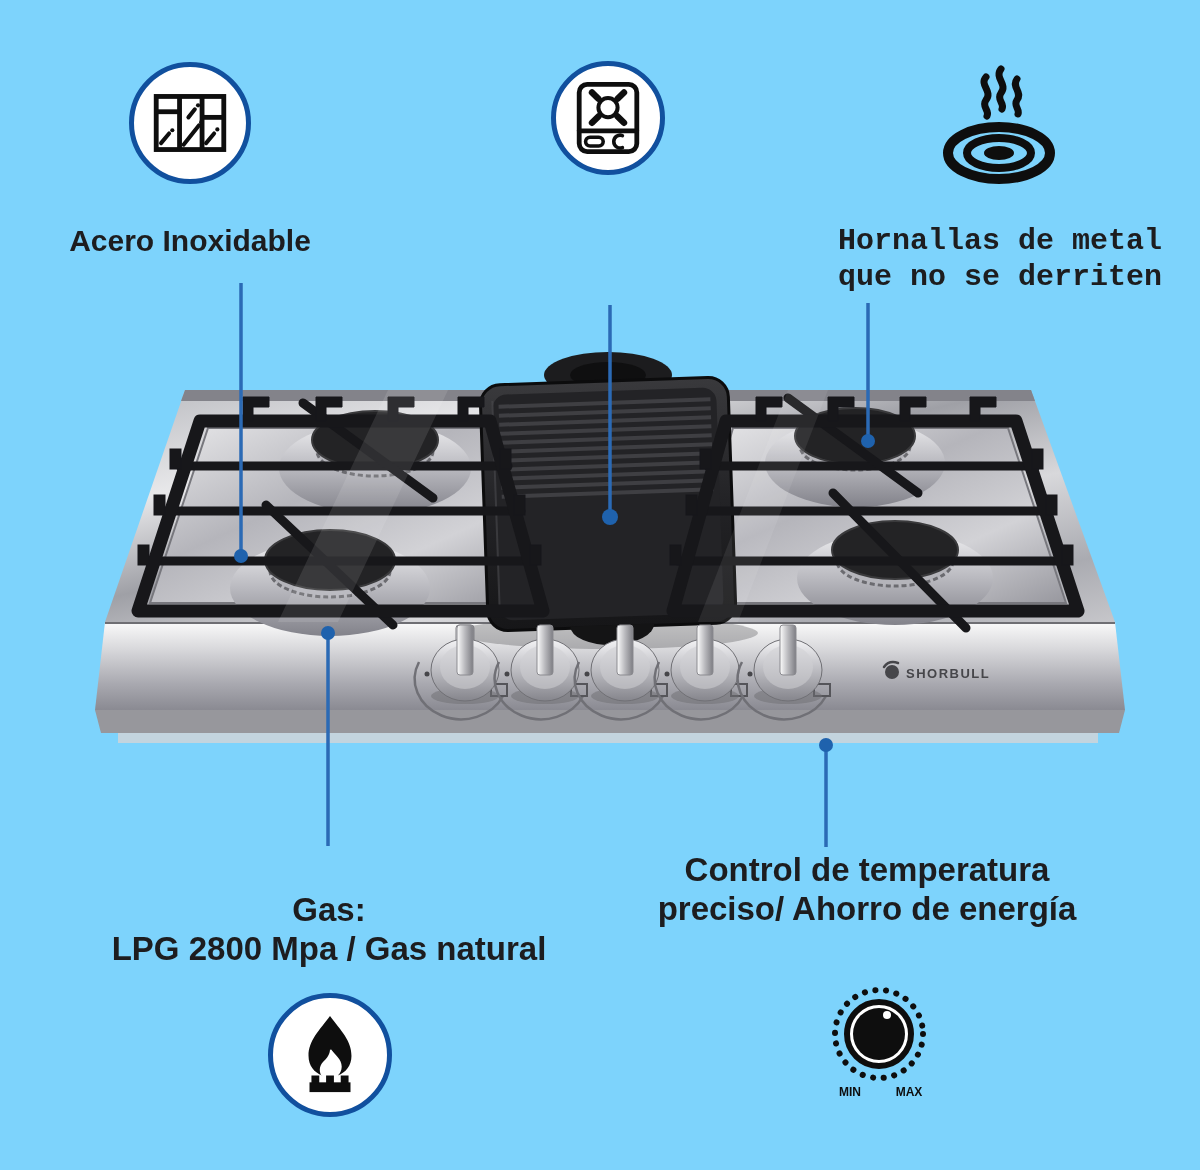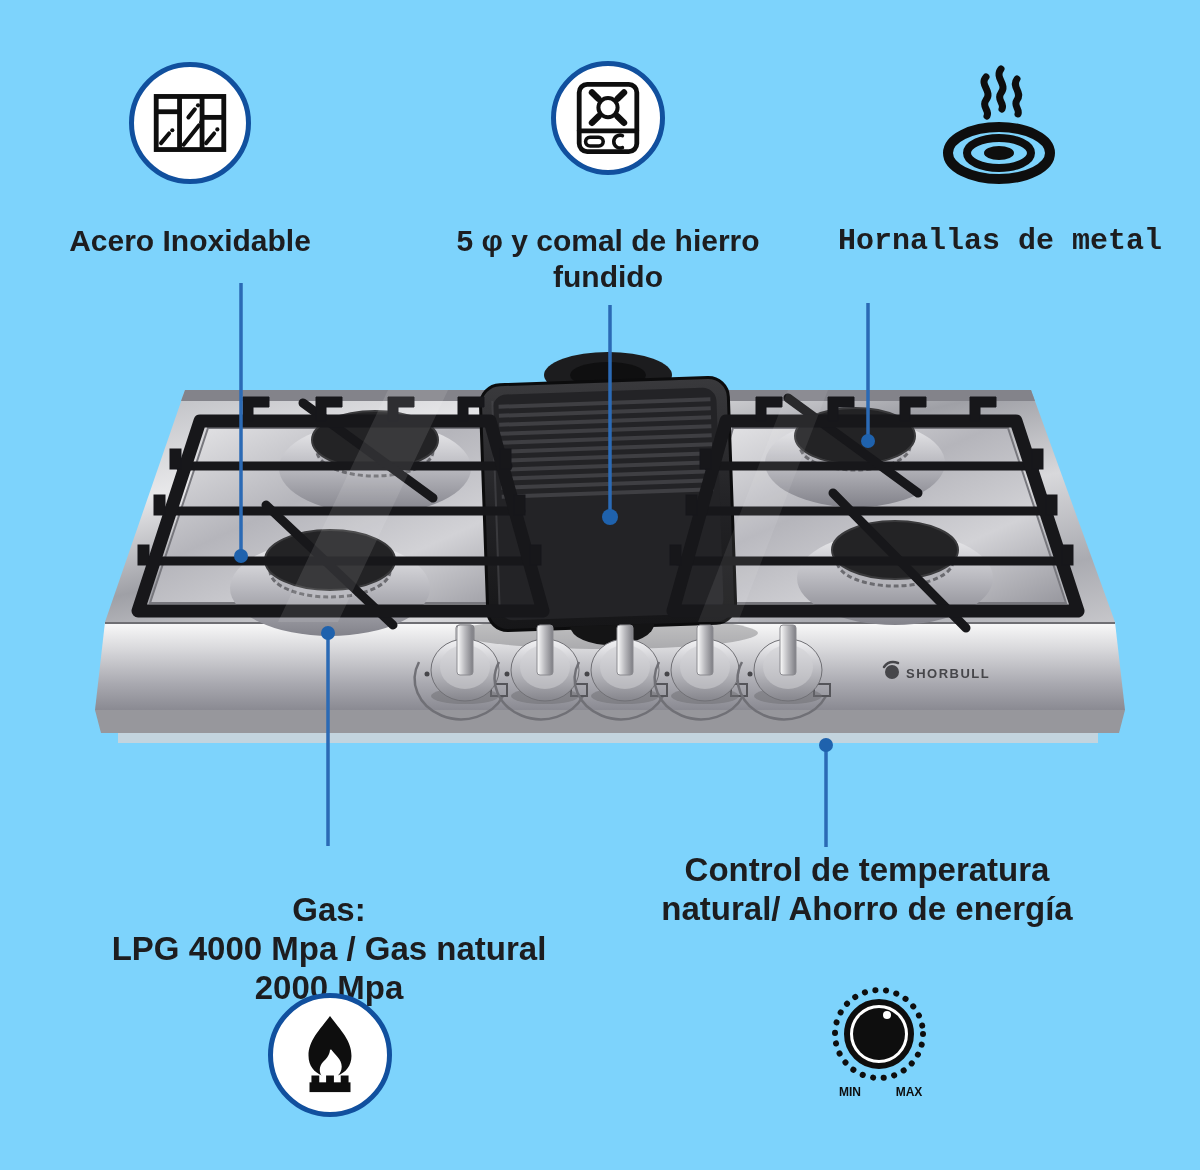--- a/index.html
+++ b/index.html
@@ -54,39 +54,36 @@
       <g fill="none" stroke="#0e0e0e" stroke-width="8" stroke-linecap="round">
         <line x1="20" y1="14" x2="28" y2="22"></line>
         <line x1="60" y1="14" x2="52" y2="22"></line>
         <line x1="20" y1="52" x2="28" y2="44"></line>
         <line x1="60" y1="52" x2="52" y2="44"></line>
       </g>
       <rect x="12" y="70" width="22" height="11" rx="5.5" fill="none" stroke="#0e0e0e" stroke-width="4.5"></rect>
       <path d="M58,68 a8,8 0 1 0 0,15" fill="none" stroke="#0e0e0e" stroke-width="4.5" stroke-linecap="round"></path>
     </svg>
   </div>
-  <div class="label" style="left:427px;top:223px;width:362px;">
-    <div>5 φ y comal de hierro</div>
-    <div>fundido</div>
-  </div>
 
   <svg class="abs" style="left:933px;top:57px;" width="132" height="132" viewBox="0 0 132 132">
     <g fill="none" stroke="#0e0e0e" stroke-width="7" stroke-linecap="round">
       <path d="M53,20 c-7,8 7,14 0,23 c-5,7 4,10 1,16"></path>
       <path d="M68,12 c-7,9 7,15 0,24 c-5,7 4,10 1,16"></path>
       <path d="M84,22 c-6,8 6,13 0,21 c-4,6 3,9 1,14"></path>
     </g>
     <g fill="none" stroke="#0e0e0e">
       <ellipse cx="66" cy="96" rx="51" ry="26" stroke-width="10"></ellipse>
       <ellipse cx="66" cy="96" rx="32" ry="15" stroke-width="8"></ellipse>
     </g>
     <ellipse cx="66" cy="96" rx="15" ry="7" fill="#0e0e0e"></ellipse>
   </svg>
   <div class="label" style="left:818px;top:223px;width:364px;font-family:Liberation Mono, monospace;">
     <div>Hornallas de metal</div>
+    <div>que no se derriten</div>
   </div>
 
   <svg class="cooktop" width="1040" height="430" viewBox="0 0 1040 430">
     <defs>
       <linearGradient id="gTop" x1="0" y1="0" x2="1" y2="1">
         <stop offset="0" stop-color="#b9babf"></stop>
           <stop offset=".25" stop-color="#e8e8ea"></stop>
         <stop offset=".45" stop-color="#9fa0a6"></stop>
           <stop offset=".65" stop-color="#d8d8db"></stop>
         <stop offset=".85" stop-color="#aaabb1"></stop>
@@ -294,39 +291,38 @@
       <circle cx="241" cy="556" r="7"></circle>
       <circle cx="610" cy="517" r="8"></circle>
       <circle cx="868" cy="441" r="7"></circle>
       <circle cx="328" cy="633" r="7"></circle>
       <circle cx="826" cy="745" r="7"></circle>
     </g>
   </svg>
 
   <div class="label-bottom" style="left:88px;top:890px;width:482px;">
     <div>Gas:</div>
-    <div>LPG 4000 Mpa / Gas natural</div>
-    <div>2000 Mpa</div>
+    <div>LPG 2800 Mpa / Gas natural</div>
   </div>
   <div class="circle-badge" style="left:268px;top:993px;width:124px;height:124px;">
     <svg width="66" height="82" viewBox="0 0 66 84">
       <path d="M33,2 C22,17 11,27 11,43 c0,10 6,17 14,20 c-3-6 -1-11 3-15 c3-3 6-7 6-12 c4,6 11,10 11,18 c0,4 -2,7 -4,9 c8-3 14-10 14-20 C55,27 44,17 33,2 Z" fill="#0e0e0e"></path>
       <path d="M33,36 c0,5 -3,9 -6,12 c-4,4 -6,9 -3,15 l10,0 c-2-8 4-12 4-18 c0-4 -3-7 -5-9 z" fill="#ffffff"></path>
       <g fill="#0e0e0e">
         <rect x="12" y="70" width="42" height="10"></rect>
         <rect x="14" y="63" width="8" height="8"></rect>
         <rect x="29" y="63" width="8" height="8"></rect>
         <rect x="44" y="63" width="8" height="8"></rect>
       </g>
     </svg>
   </div>
 
   <div class="label-bottom" style="left:624px;top:850px;width:486px;">
     <div>Control de temperatura</div>
-    <div>natural/ Ahorro de energía</div>
+    <div>preciso/ Ahorro de energía</div>
   </div>
   <svg class="abs" style="left:812px;top:986px;" width="134" height="122" viewBox="0 0 134 122">
     <circle cx="67" cy="48" r="44" fill="none" stroke="#0e0e0e" stroke-width="6" stroke-linecap="round" stroke-dasharray="0.1 10.6"></circle>
     <circle cx="67" cy="48" r="32" fill="#ffffff" stroke="#0e0e0e" stroke-width="6"></circle>
     <circle cx="67" cy="48" r="26" fill="#0e0e0e"></circle>
     <circle cx="75" cy="29" r="4" fill="#ffffff"></circle>
     <text x="38" y="110" font-size="12" font-weight="bold" fill="#0e0e0e" text-anchor="middle">MIN</text>
     <text x="97" y="110" font-size="12" font-weight="bold" fill="#0e0e0e" text-anchor="middle">MAX</text>
   </svg>
 

